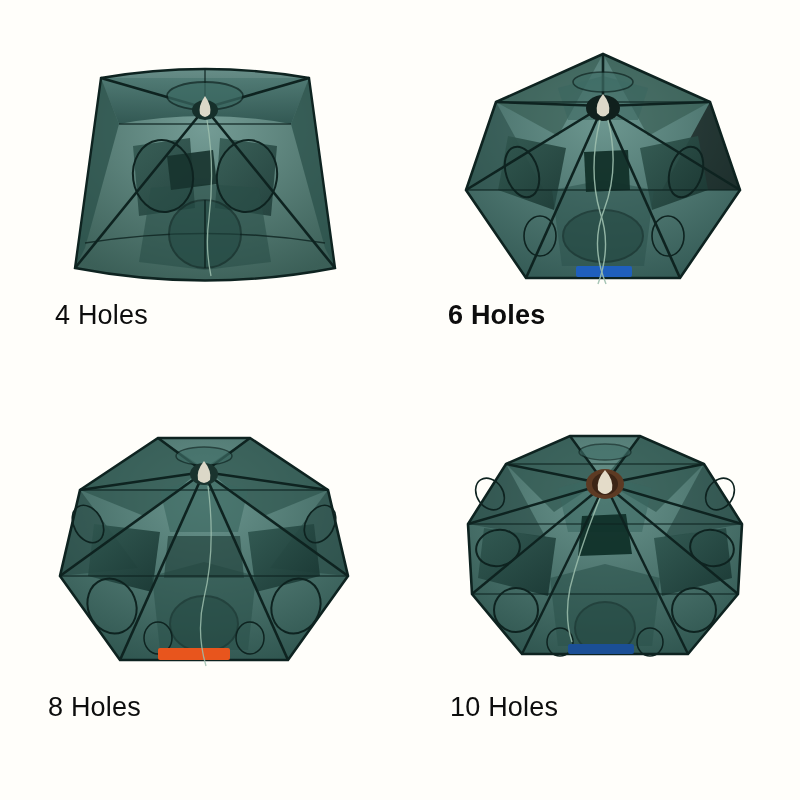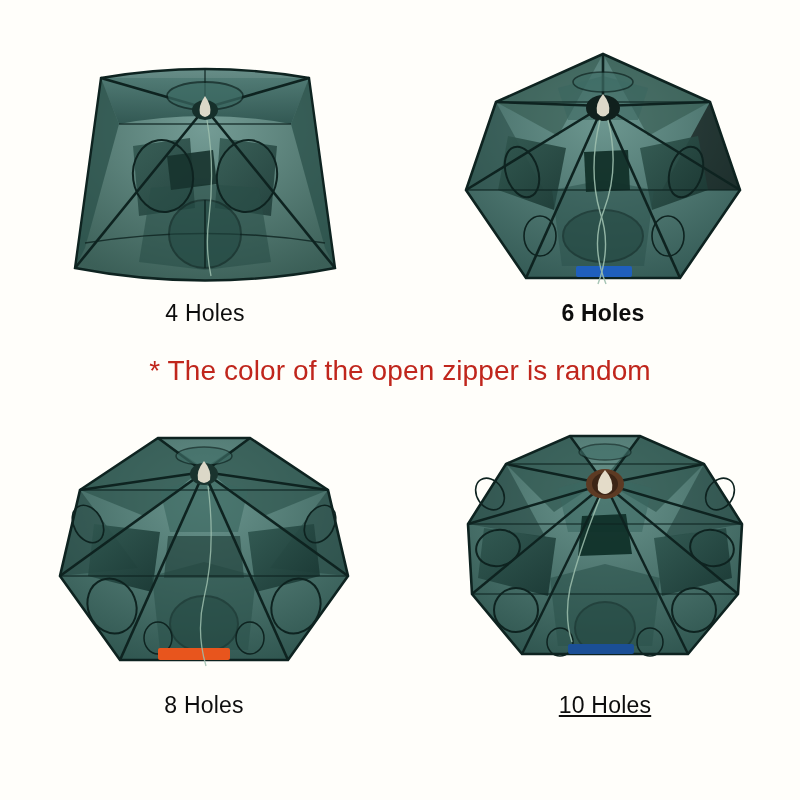--- a/index.html
+++ b/index.html
@@ -11,23 +11,22 @@
     position:relative;
   }
   .stage{position:relative;width:800px;height:800px;}
 
   .trap-cell{position:absolute;}
 
   .trap-svg{display:block;}
 
   .trap-label{
     position:absolute;
-    text-align:center;
     color:#0d0d0d;
-    font-size:23px;
+    font-size:27px;
     font-weight:400;
     letter-spacing:.2px;
     white-space:nowrap;
   }
 
   .notice{
     position:absolute;
     left:0;right:0;
     top:355px;
     text-align:center;
@@ -167,21 +166,20 @@
       <rect x="128" y="226" width="56" height="11" rx="2" fill="#1f5fbd"></rect>
 
       <g fill="none" stroke="#9dbfae" stroke-width="1.4" opacity="0.9">
         <path d="M160,80 Q172,128 156,170 Q142,205 158,244"></path>
         <path d="M152,80 Q140,130 152,172 Q164,206 150,244"></path>
       </g>
     </svg>
   </div>
   <div class="trap-label" style="left:448px;top:300px;width:310px;font-weight:bold;">6 Holes</div>
 
-  <div class="notice">* The color of the open zipper is random</div>
 
   <div class="trap-cell" style="left:48px;top:428px;width:312px;height:250px;">
     <svg class="trap-svg" width="312" height="250" viewBox="0 0 312 250">
       <defs>
         <radialGradient id="g8c" cx="0.5" cy="0.28" r="0.85">
           <stop offset="0" stop-color="#6b958e"></stop>
           <stop offset="1" stop-color="#2a504a"></stop>
         </radialGradient>
         <linearGradient id="g8b" x1="0" y1="0" x2="1" y2="1">
           <stop offset="0" stop-color="#2f564f"></stop>
@@ -307,15 +305,15 @@
         <ellipse cx="155" cy="56" rx="19" ry="15" fill="#5d3a23"></ellipse>
         <ellipse cx="155" cy="56" rx="13" ry="11" fill="#3c2516"></ellipse>
         <path d="M155,42 Q164,52 162,62 Q155,70 148,62 Q146,52 155,42 Z" fill="#e4dcc9"></path>
       </g>
 
       <rect x="118" y="216" width="66" height="10" rx="2" fill="#1b4f96"></rect>
 
       <path d="M150,70 Q130,120 120,160 Q114,190 122,214" fill="none" stroke="#9dbfae" stroke-width="1.4" opacity="0.85"></path>
     </svg>
   </div>
-  <div class="trap-label" style="left:450px;top:692px;width:310px;text-decoration:underline;">10 Holes</div>
+  <div class="trap-label" style="left:450px;top:692px;width:310px;">10 Holes</div>
 
 </div>
 
 </body></html>

